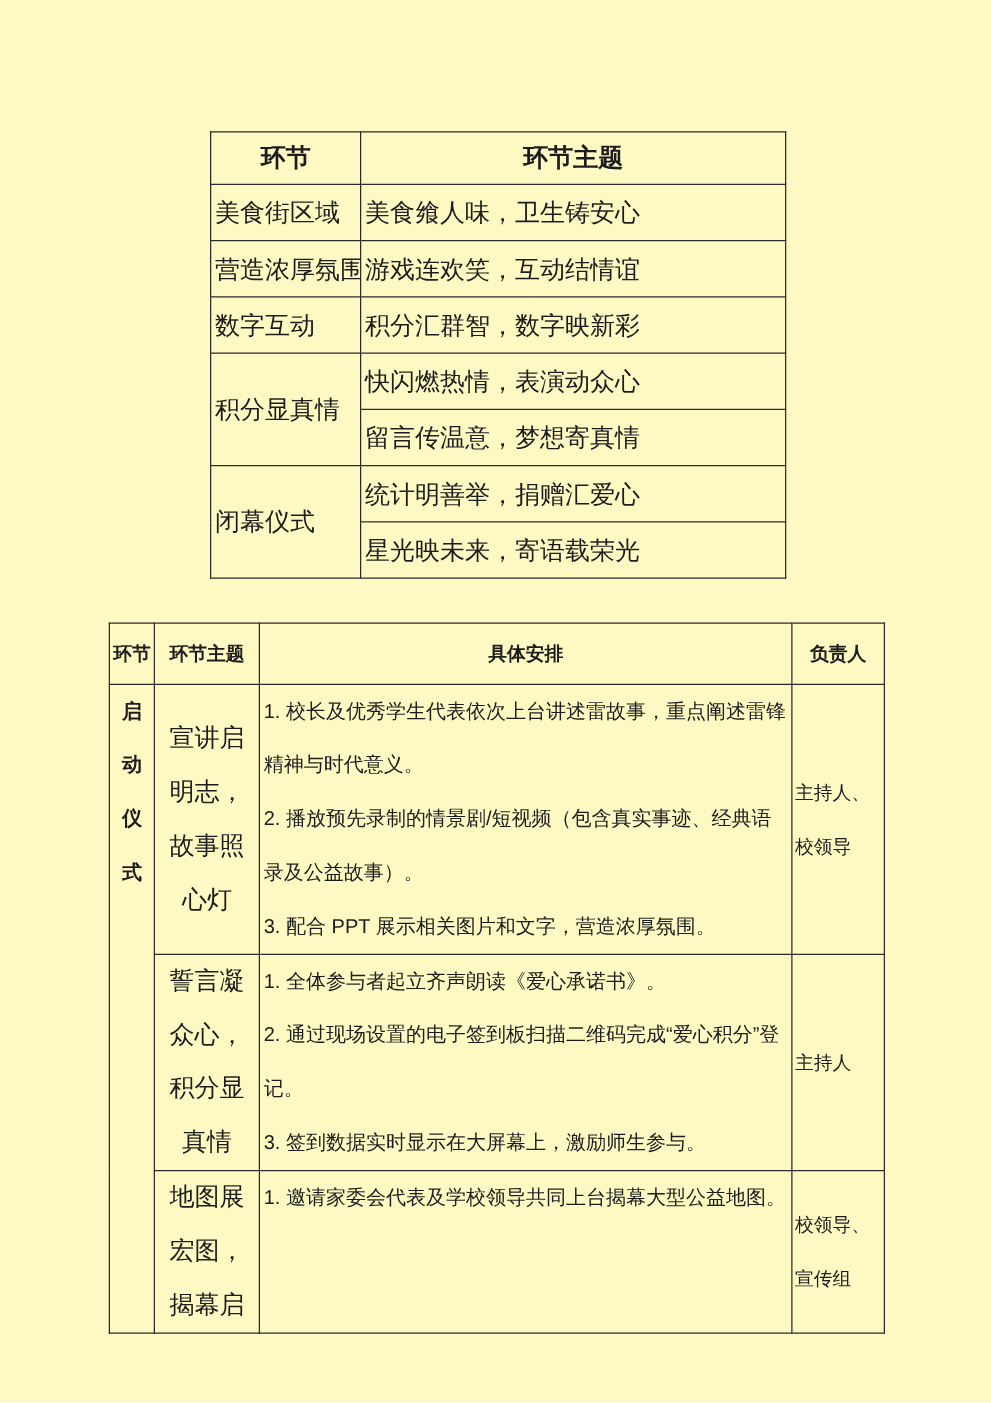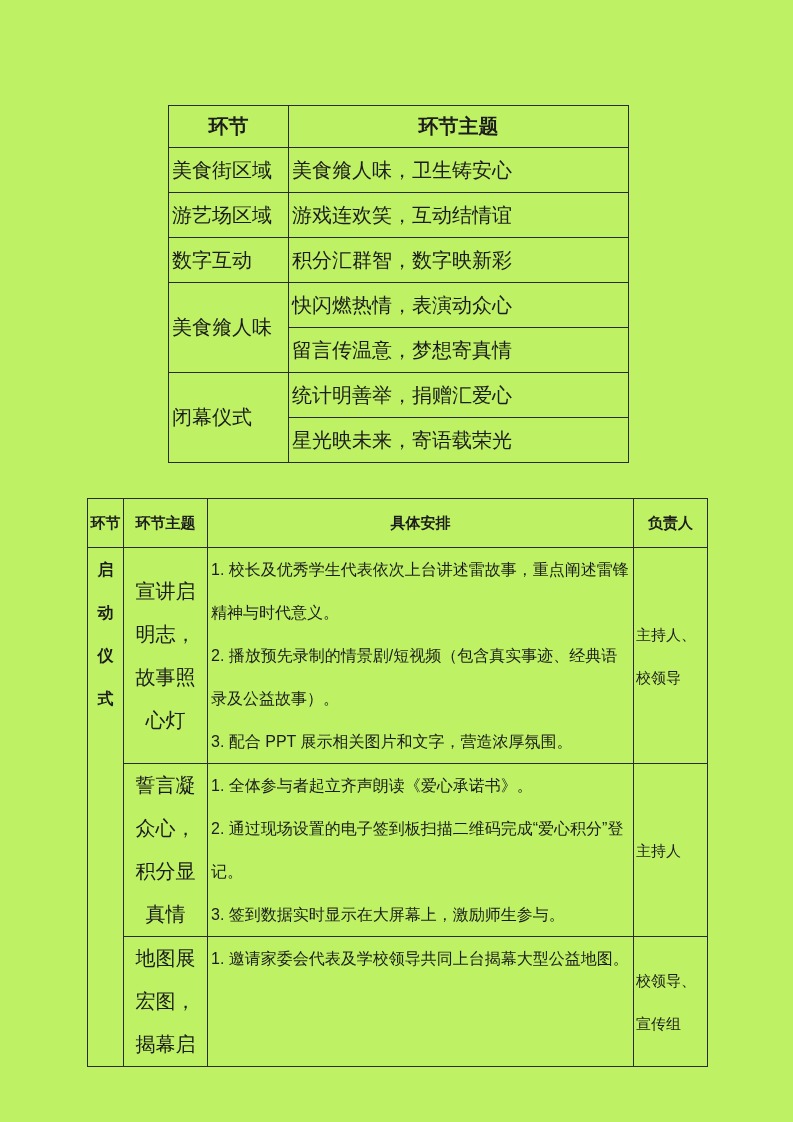--- a/index.html
+++ b/index.html
@@ -4,21 +4,21 @@
 <style>
   * { box-sizing: border-box; margin: 0; padding: 0; }
   html, body { background: #ffffff; }
   body {
     width: 793px; height: 1122px;
     font-family: "Liberation Sans", "DejaVu Sans", sans-serif;
     color: #1c1c1c;
     position: relative;
     overflow: hidden;
   }
-  .page { position: absolute; inset: 0; background: #bef264; }
+  .page { position: absolute; inset: 0; background: #fef9c3; }
 
   
   .t1 {
     position: absolute; left: 168px; top: 105px;
     border-collapse: collapse; table-layout: fixed;
     width: 460px;
     font-size: 20px; color: #1c1c1c;
   }
   .t1 th, .t1 td {
     border: 1px solid #2b2b2b;
@@ -97,29 +97,29 @@
     <tbody>
         <tr>
       <th>环节</th>
       <th>环节主题</th>
     </tr>
     <tr>
       <td>美食街区域</td>
       <td>美食飨人味，卫生铸安心</td>
     </tr>
     <tr>
-      <td>游艺场区域</td>
+      <td>营造浓厚氛围</td>
       <td>游戏连欢笑，互动结情谊</td>
     </tr>
     <tr>
       <td>数字互动</td>
       <td>积分汇群智，数字映新彩</td>
     </tr>
     <tr>
-      <td rowspan="2">美食飨人味</td>
+      <td rowspan="2">积分显真情</td>
       <td>快闪燃热情，表演动众心</td>
     </tr>
     <tr>
       <td>留言传温意，梦想寄真情</td>
     </tr>
     <tr>
       <td rowspan="2">闭幕仪式</td>
       <td>统计明善举，捐赠汇爱心</td>
     </tr>
     <tr>

